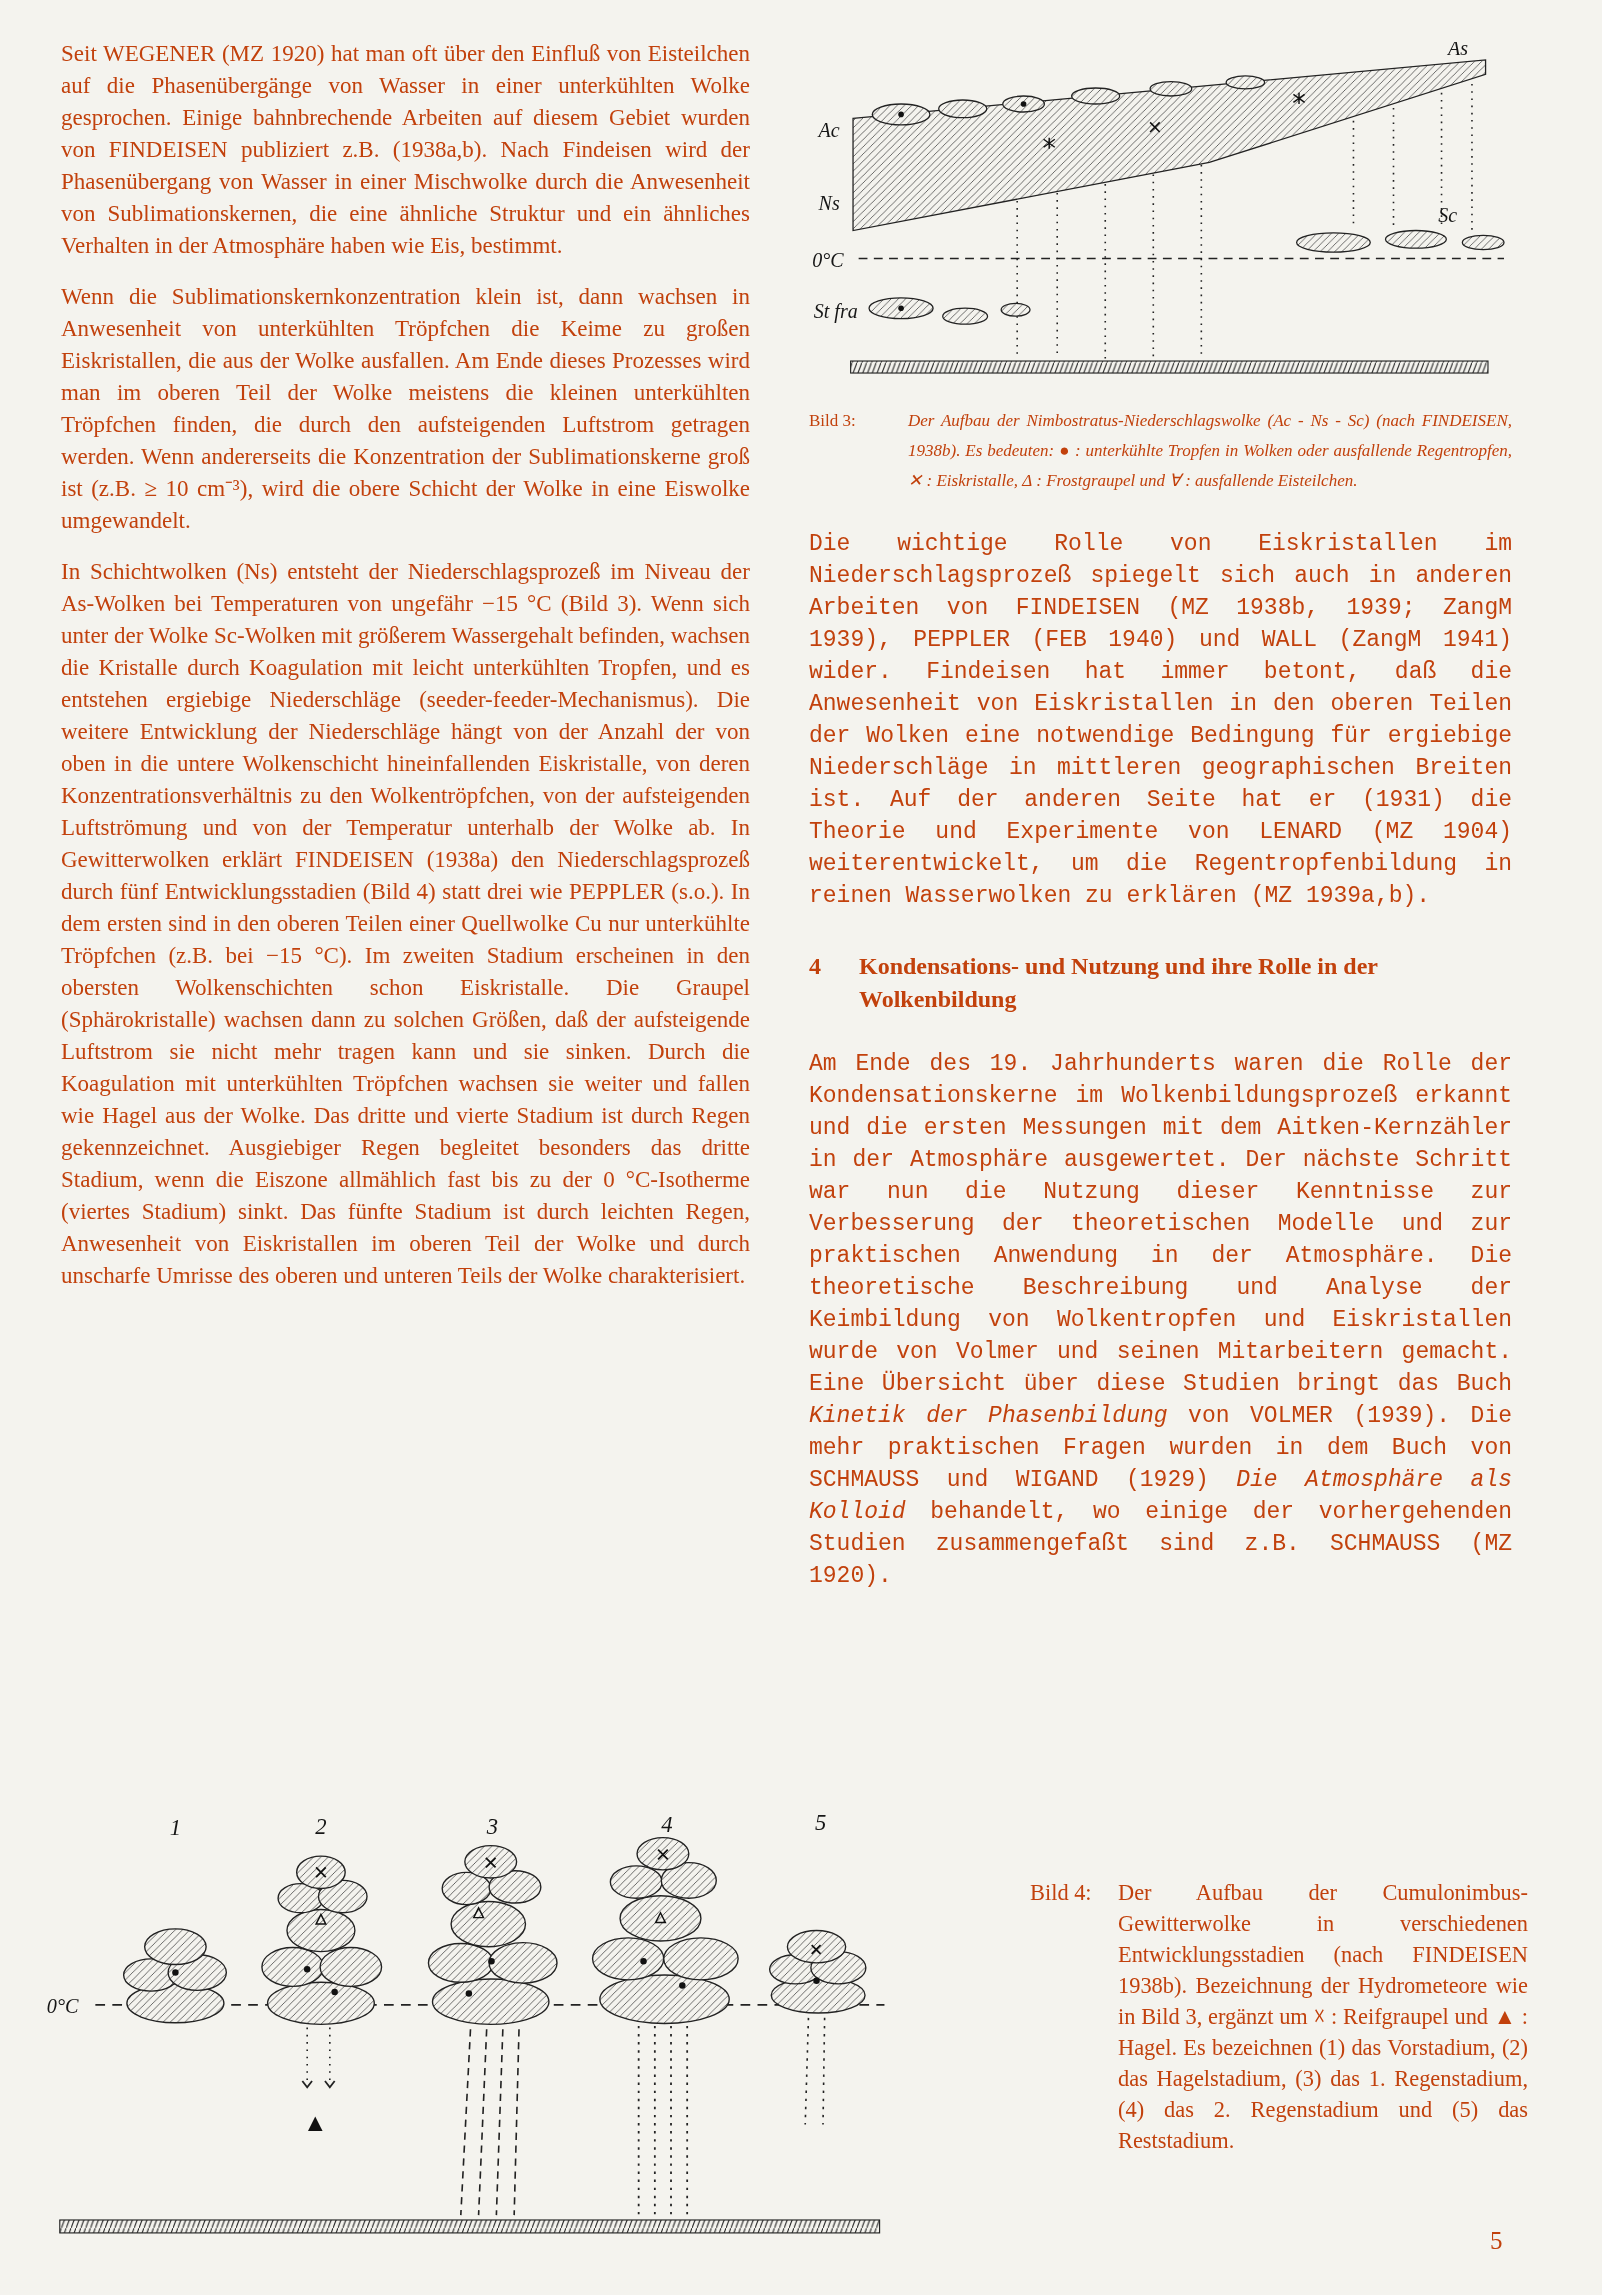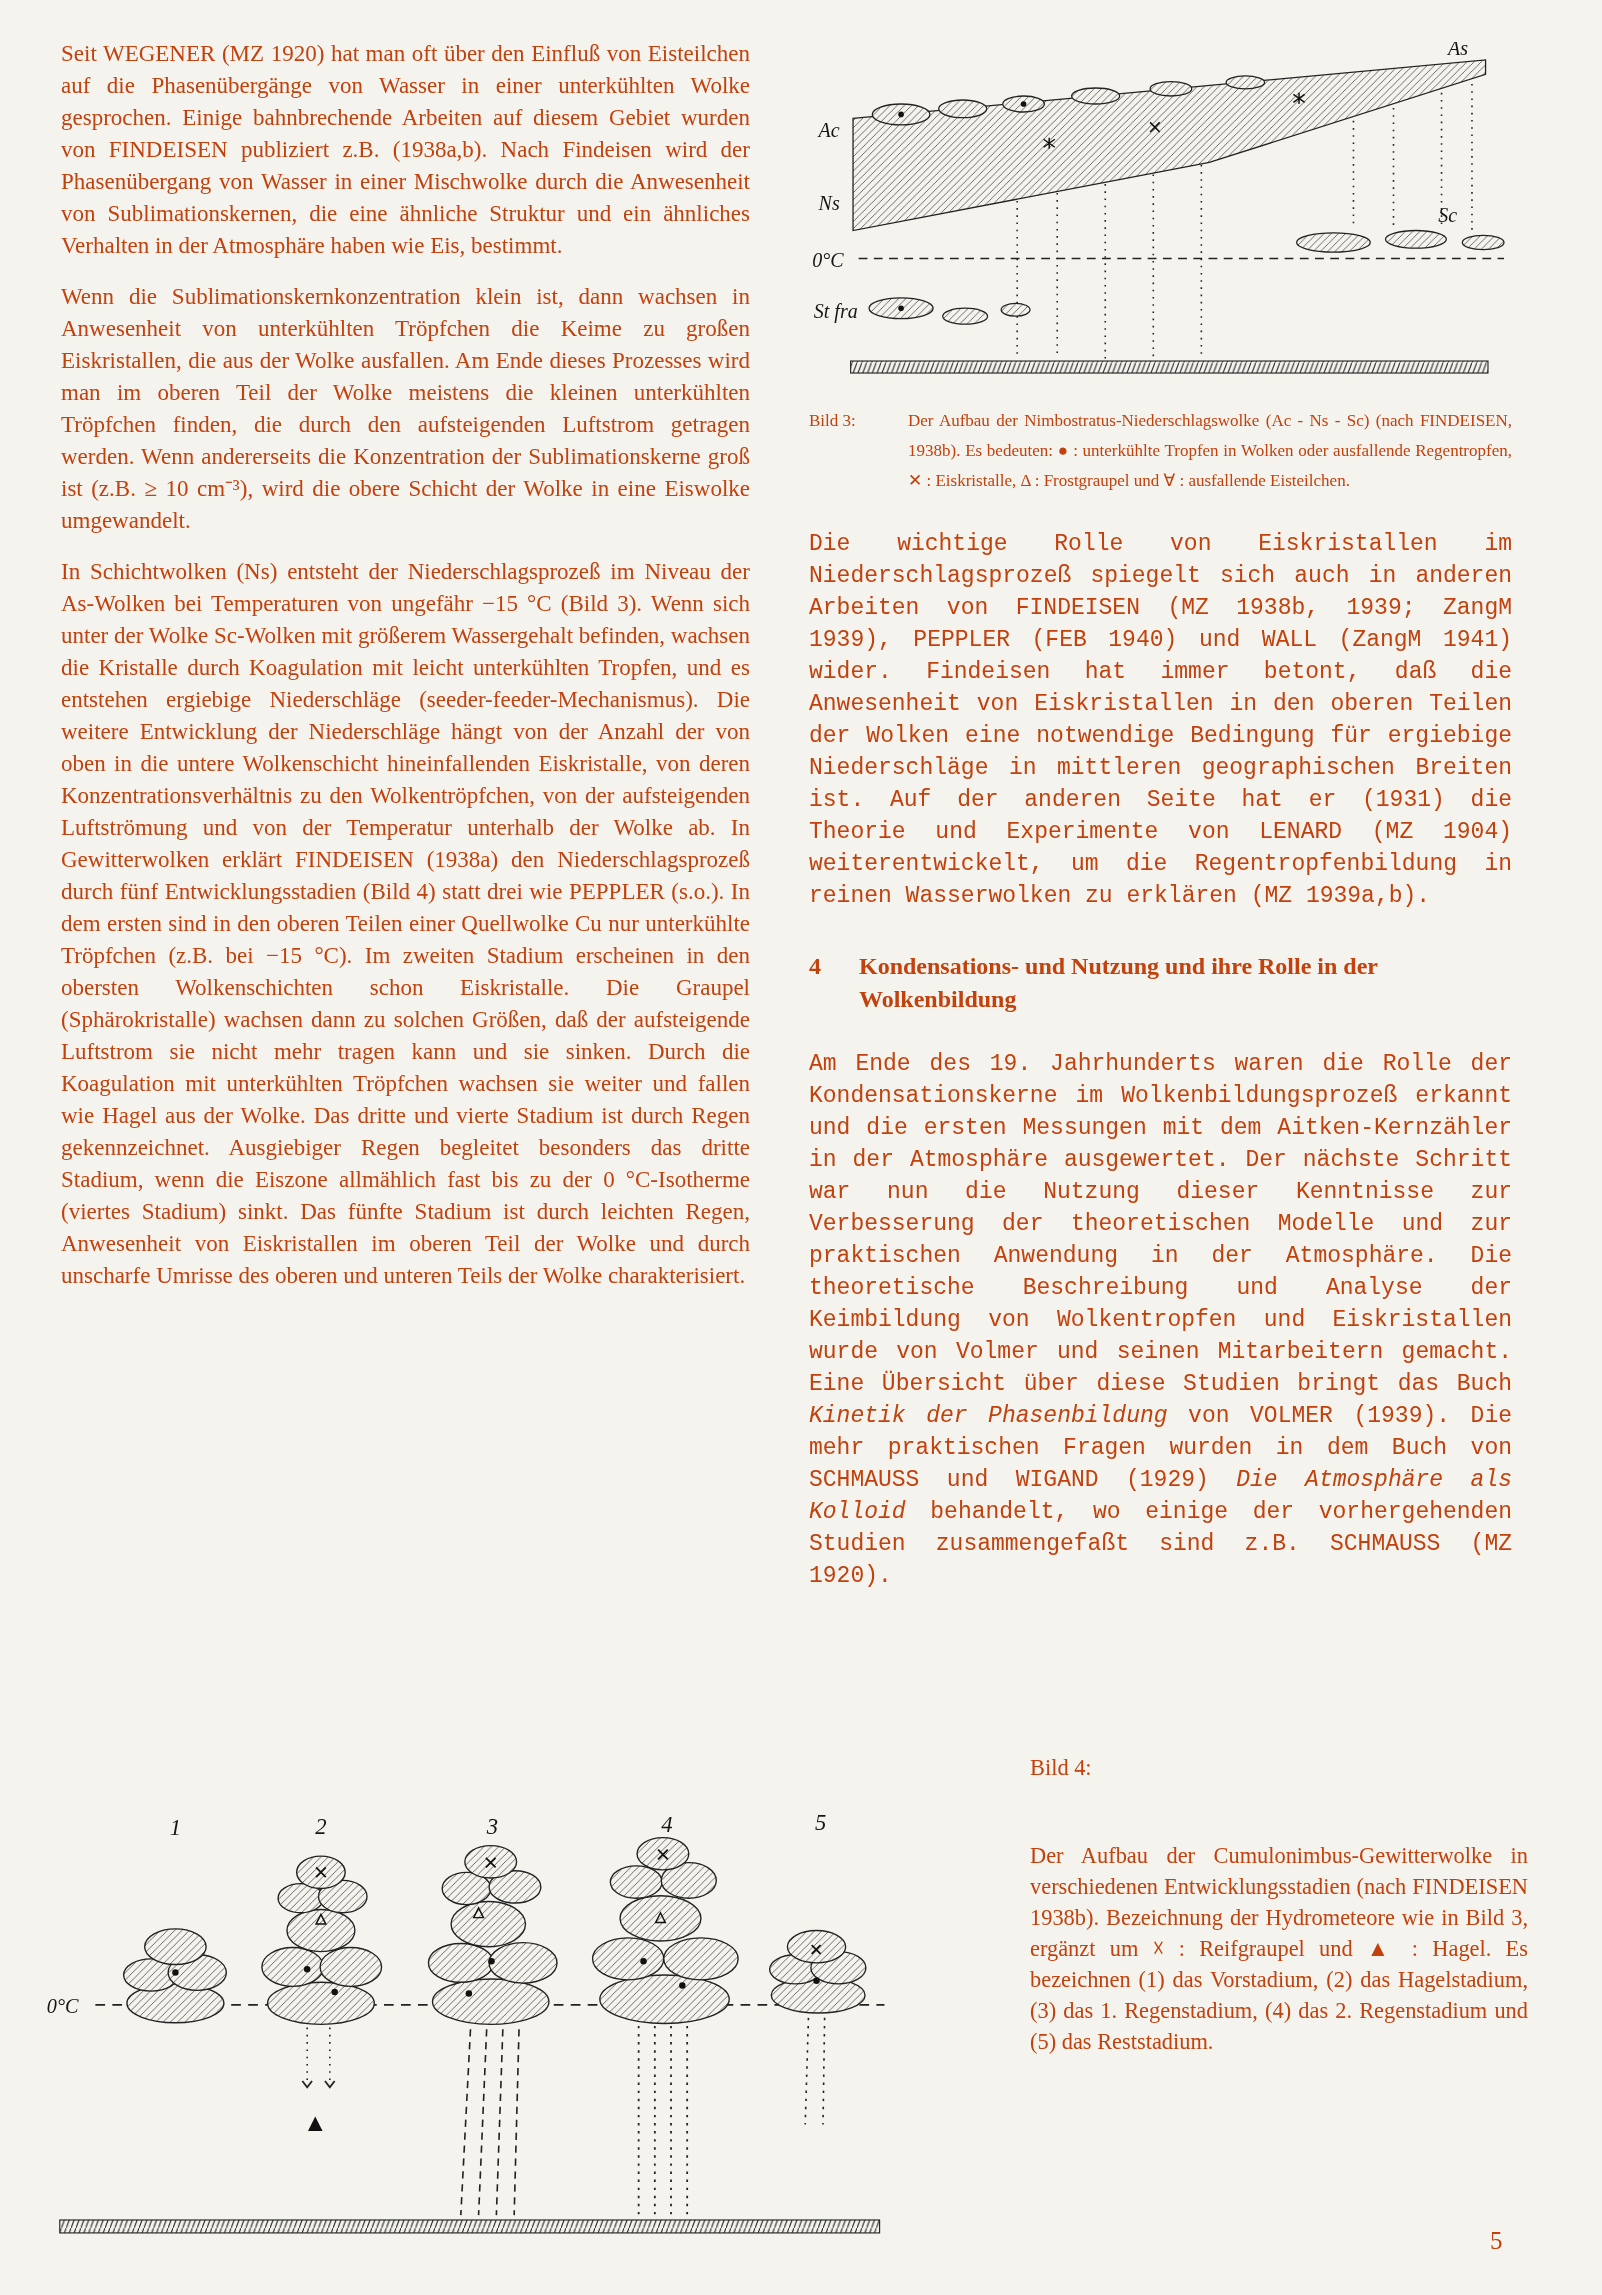--- a/index.html
+++ b/index.html
@@ -8,29 +8,29 @@
     position:relative; width:1602px; height:2295px;
     background:#f4f3ee; color:#c2410c; overflow:hidden;
     font-family:"Liberation Serif", serif;
   }
   .left-col { position:absolute; left:61px; top:38px; width:689px; }
   .left-col p { font-size:23px; line-height:32px; text-align:justify; margin-bottom:19px; }
   .right-col { position:absolute; left:809px; top:42px; width:703px; }
   .fig3-svg { width:703px; height:345px; display:block; }
   .caption { display:flex; font-size:17px; line-height:30px; margin-top:19px; }
   .caption .cap-label { flex:0 0 99px; }
-  .caption .cap-text { flex:1; text-align:justify; }
+  .caption .cap-text { flex:1; text-align:justify;font-style:italic; }
   .body-p { font-size:23px; line-height:32px; text-align:justify; margin-top:32px;font-family:Liberation Mono, monospace; }
   .section-heading { display:flex; font-weight:bold; font-size:24px; line-height:33px; margin-top:38px; }
   .section-heading .h-num { flex:0 0 50px; }
   .italic { font-style:italic; }
   .fig4 { position:absolute; left:42px; top:1801px; }
   .fig4-svg { width:857px; height:441px; display:block; }
-  .fig4-caption { position:absolute; left:1030px; top:1752px; width:498px;
-    display:flex; font-size:22.4px; line-height:31px;flex-direction:column; }
+  .fig4-caption { position:absolute; left:1030px; top:1877px; width:498px;
+    display:flex; font-size:22.4px; line-height:31px; }
   .fig4-caption .cap-label { flex:0 0 88px; }
   .fig4-caption .cap-text { flex:1; text-align:justify; }
   .page-number { position:absolute; left:1490px; top:2227px; font-size:25px; }
   svg text { font-family:"Liberation Serif", serif; font-style:italic; font-size:25px; fill:#161616; }
   svg text.stage-num { font-size:28px; }
 </style>
 </head>
 <body>
 
 <div class="page">

